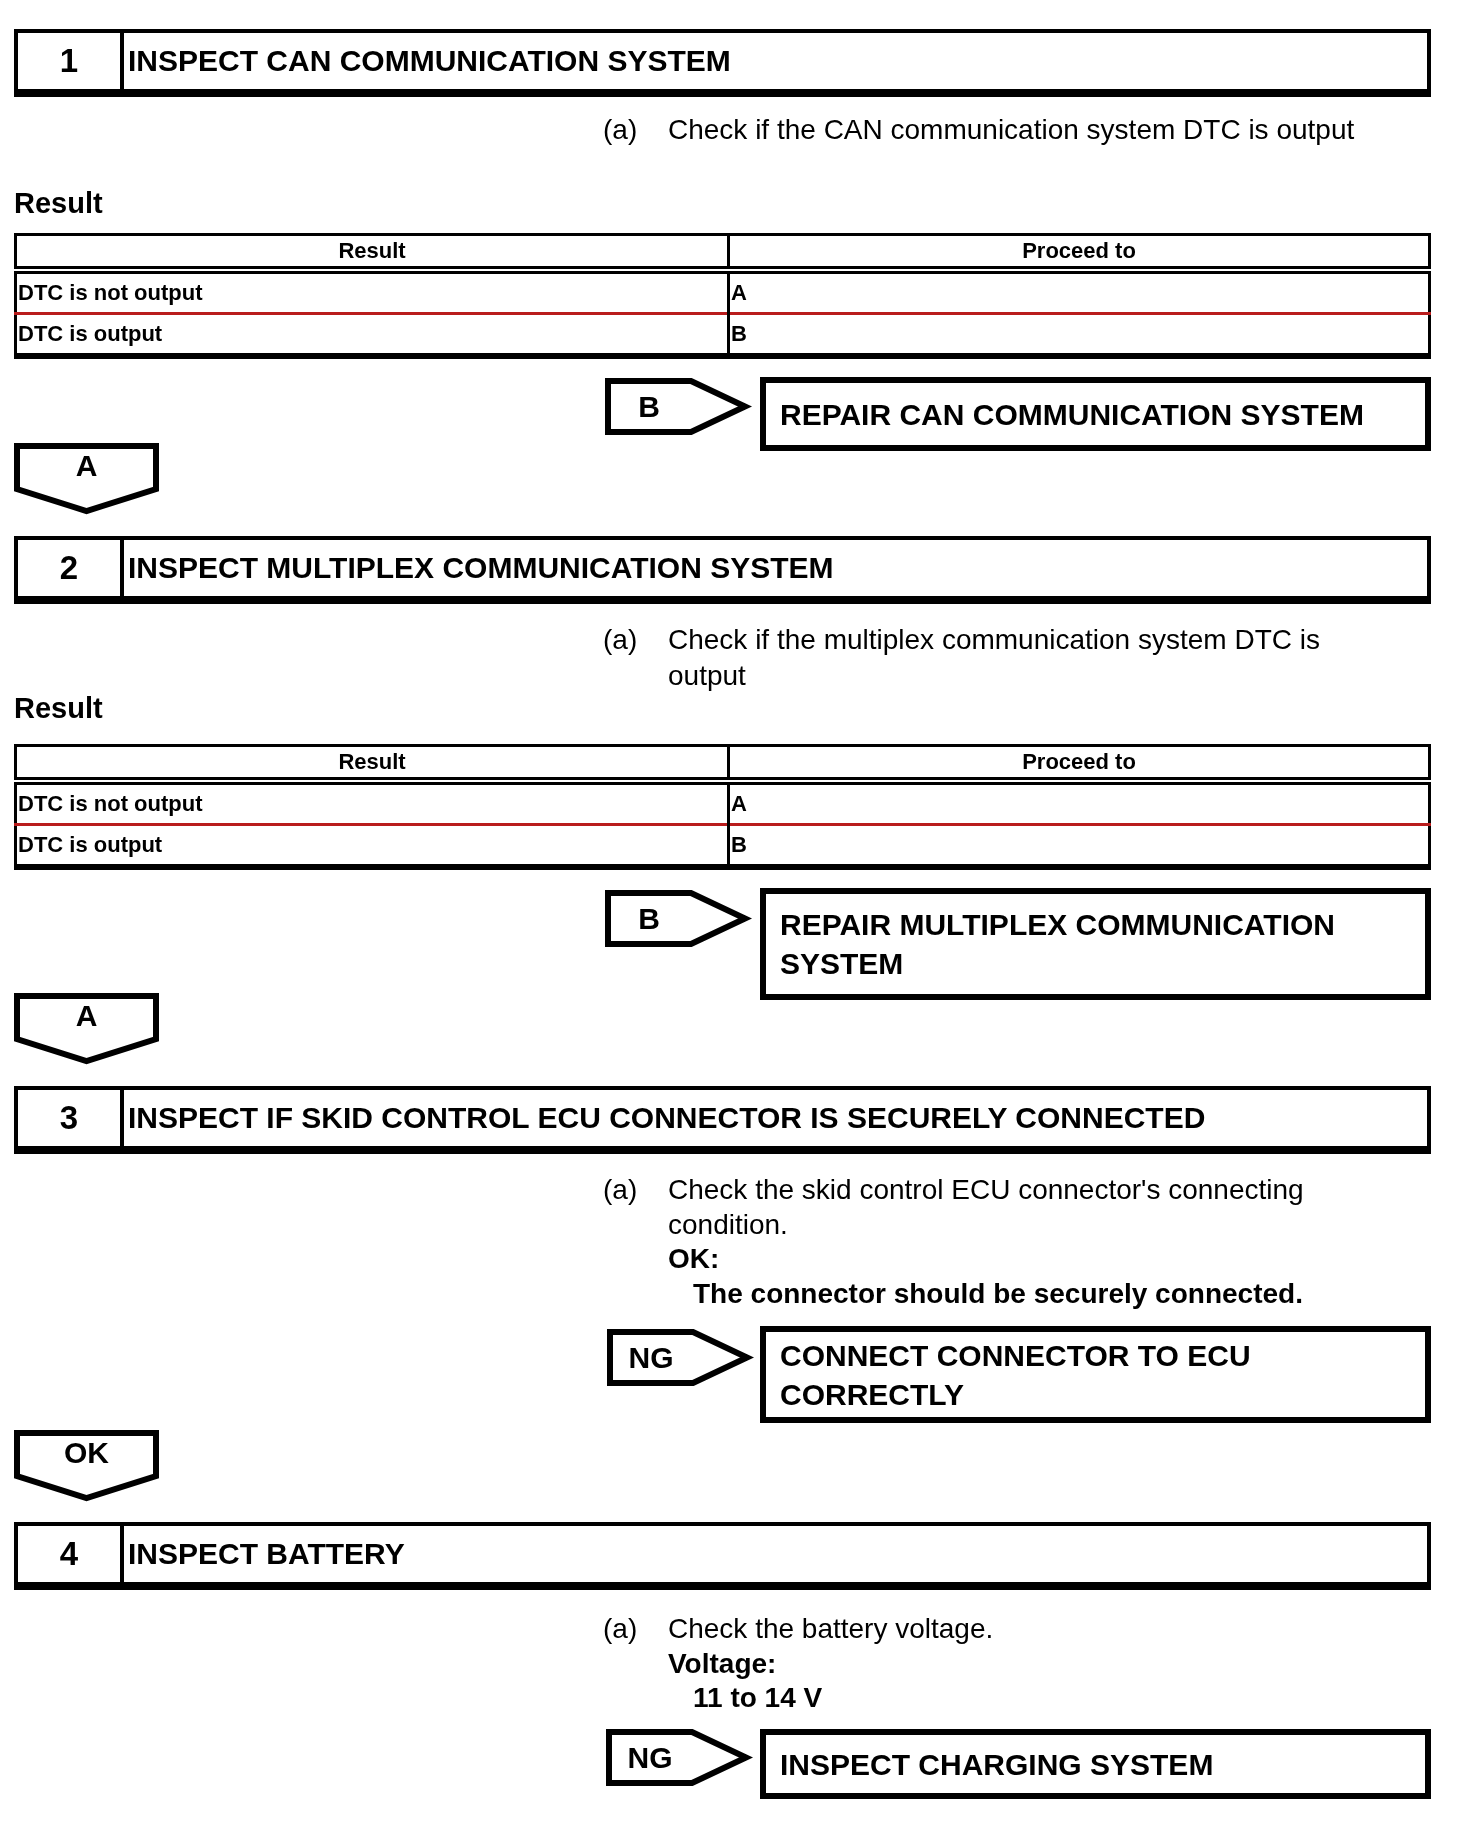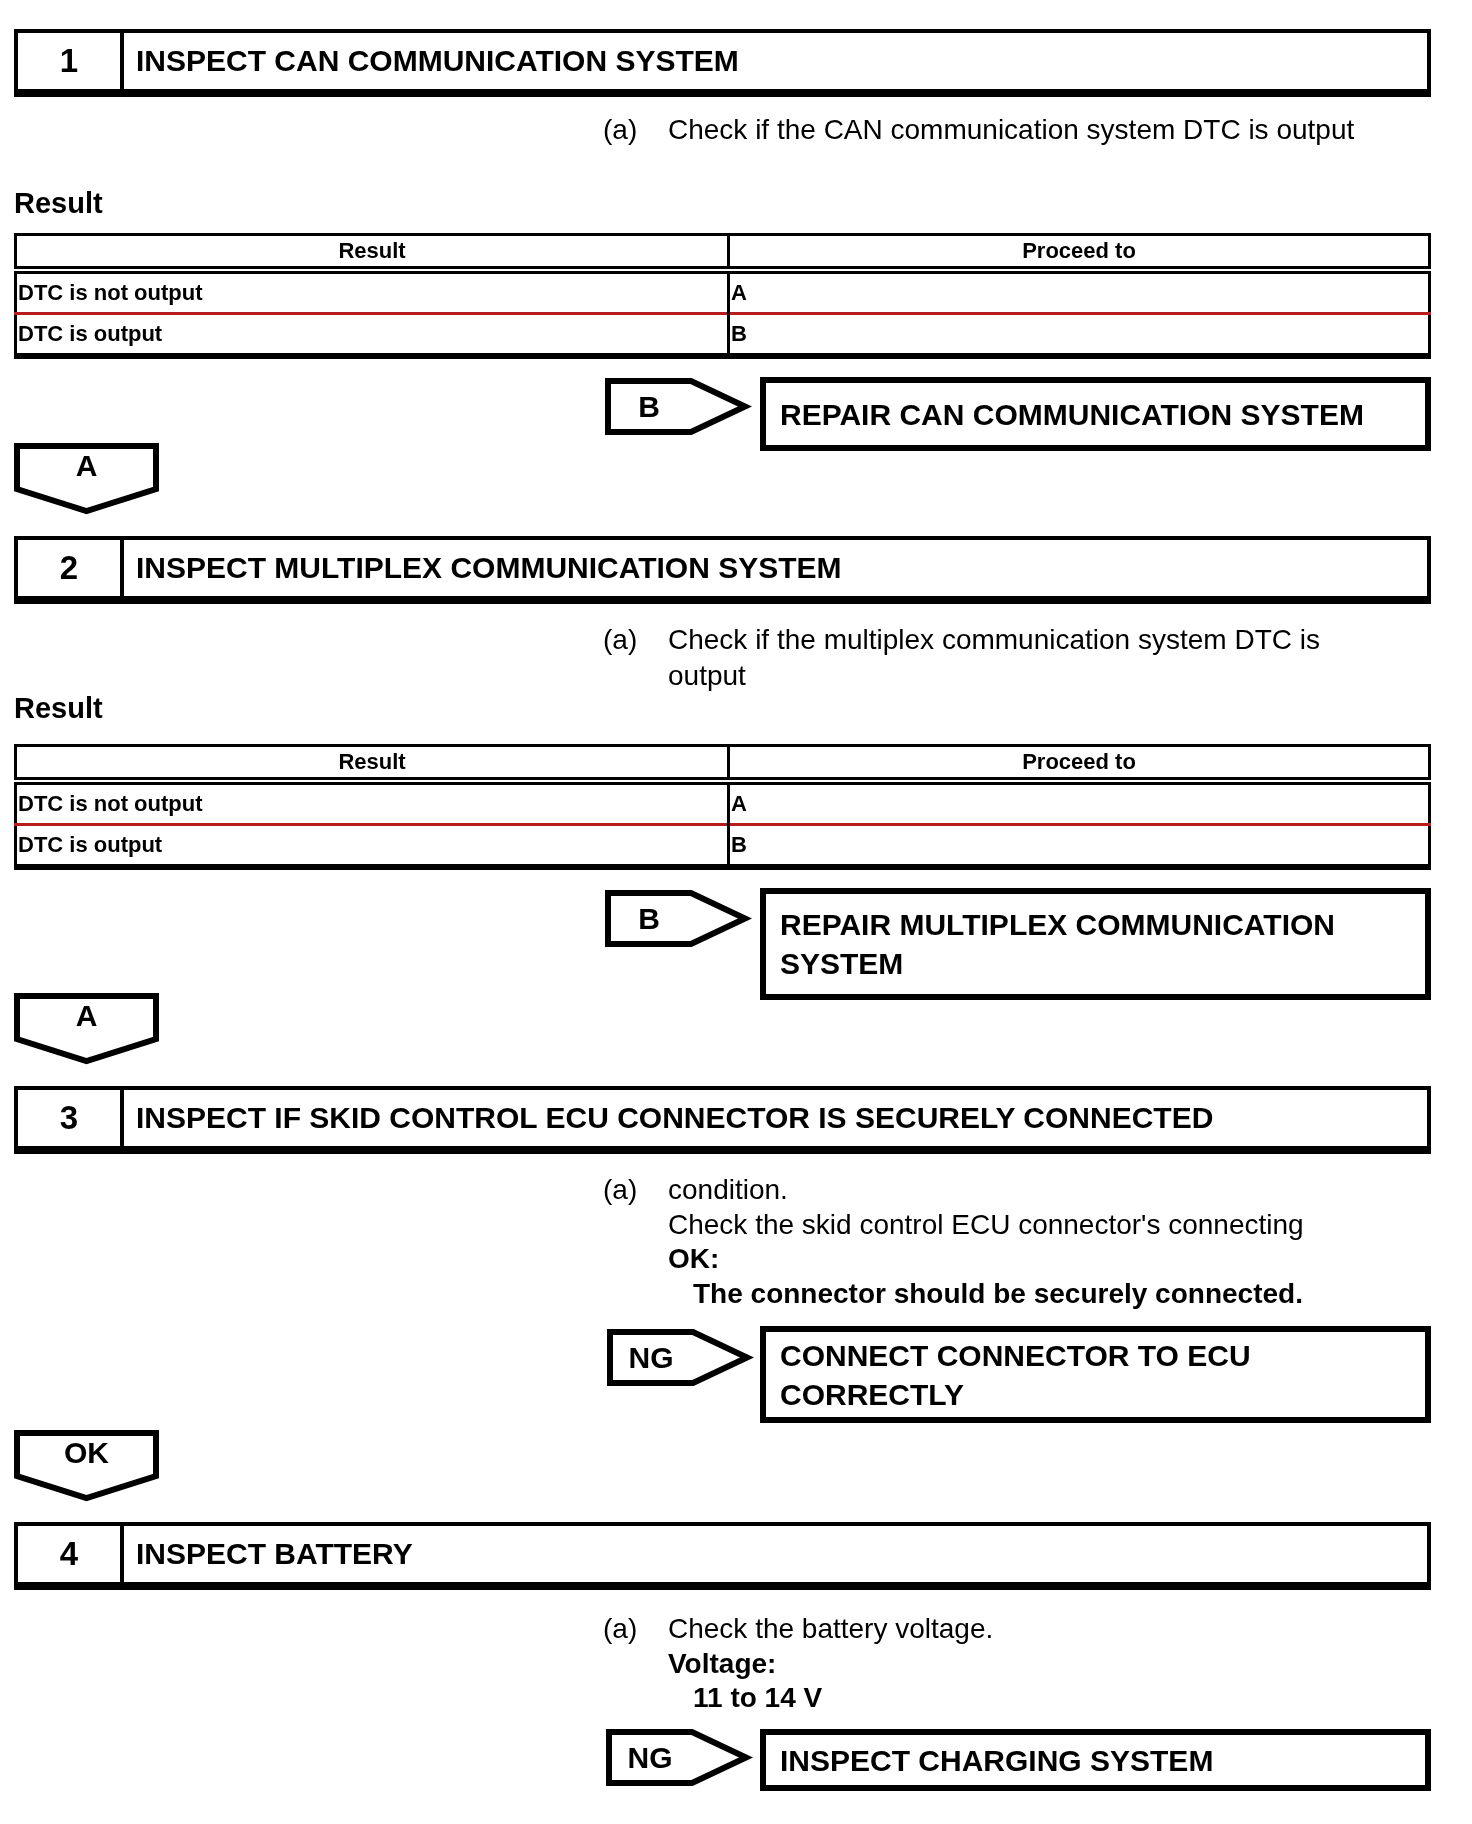--- a/index.html
+++ b/index.html
@@ -4,21 +4,21 @@
 <style>
   html,body{margin:0;padding:0;background:#fff;}
   .page{position:relative;width:1472px;height:1824px;background:#ffffff;color:#000;
         font-family:"Liberation Sans", sans-serif;overflow:hidden;}
 
   
   .step-header{position:absolute;left:14px;width:1417px;height:68px;box-sizing:border-box;
         border:4px solid #000;border-bottom-width:8px;display:flex;align-items:stretch;background:#fff;}
   .step-num{width:102px;border-right:4px solid #000;display:flex;align-items:center;justify-content:center;
         font-size:33px;font-weight:bold;}
-  .step-title{flex:1;display:flex;align-items:center;padding-left:12px;font-size:30px;font-weight:bold;
+  .step-title{flex:1;display:flex;align-items:center;padding-left:4px;font-size:30px;font-weight:bold;
         letter-spacing:0px;white-space:nowrap;}
 
   
   .instr{position:absolute;left:603px;display:flex;font-size:28px;line-height:36px;}
   .instr .marker{width:65px;flex:0 0 65px;}
   .instr .itext{white-space:nowrap;}
 
   .result-label{position:absolute;left:14px;font-size:29px;font-weight:bold;line-height:36px;}
 
   
@@ -157,22 +157,22 @@
   </div>
 
   <div class="step-header" style="top:1086px;">
     <div class="step-num">3</div>
     <div class="step-title">INSPECT IF SKID CONTROL ECU CONNECTOR IS SECURELY CONNECTED</div>
   </div>
 
   <div class="instr" style="top:1172px;line-height:35px;">
     <span class="marker">(a)</span>
     <span class="itext">
+      <div>Check the skid control ECU connector's connecting</div>
       <div>condition.</div>
-      <div>Check the skid control ECU connector's connecting</div>
     </span>
   </div>
   <div class="spec-label" style="top:1241px;">OK:</div>
   <div class="spec-text" style="top:1276px;">The connector should be securely connected.</div>
 
   <div class="branch-arrow" style="top:1329px;left:607px;">
     <svg width="148" height="57" viewBox="0 0 148 57">
       <polygon points="3,3 86,3 140,28.5 86,54 3,54" fill="#ffffff" stroke="#000000" stroke-width="6" stroke-miterlimit="10"></polygon>
     </svg>
     <span class="arrow-label">NG</span>
@@ -202,17 +202,17 @@
   </div>
   <div class="spec-label" style="top:1646px;">Voltage:</div>
   <div class="spec-text" style="top:1680px;">11 to 14 V</div>
 
   <div class="branch-arrow" style="top:1729px;left:606px;">
     <svg width="148" height="57" viewBox="0 0 148 57">
       <polygon points="3,3 86,3 140,28.5 86,54 3,54" fill="#ffffff" stroke="#000000" stroke-width="6" stroke-miterlimit="10"></polygon>
     </svg>
     <span class="arrow-label">NG</span>
   </div>
-  <div class="action-box" style="top:1729px;height:62px;">
+  <div class="action-box" style="top:1729px;height:70px;">
     <div>INSPECT CHARGING SYSTEM</div>
   </div>
 
 </div>
 
 </body></html>

